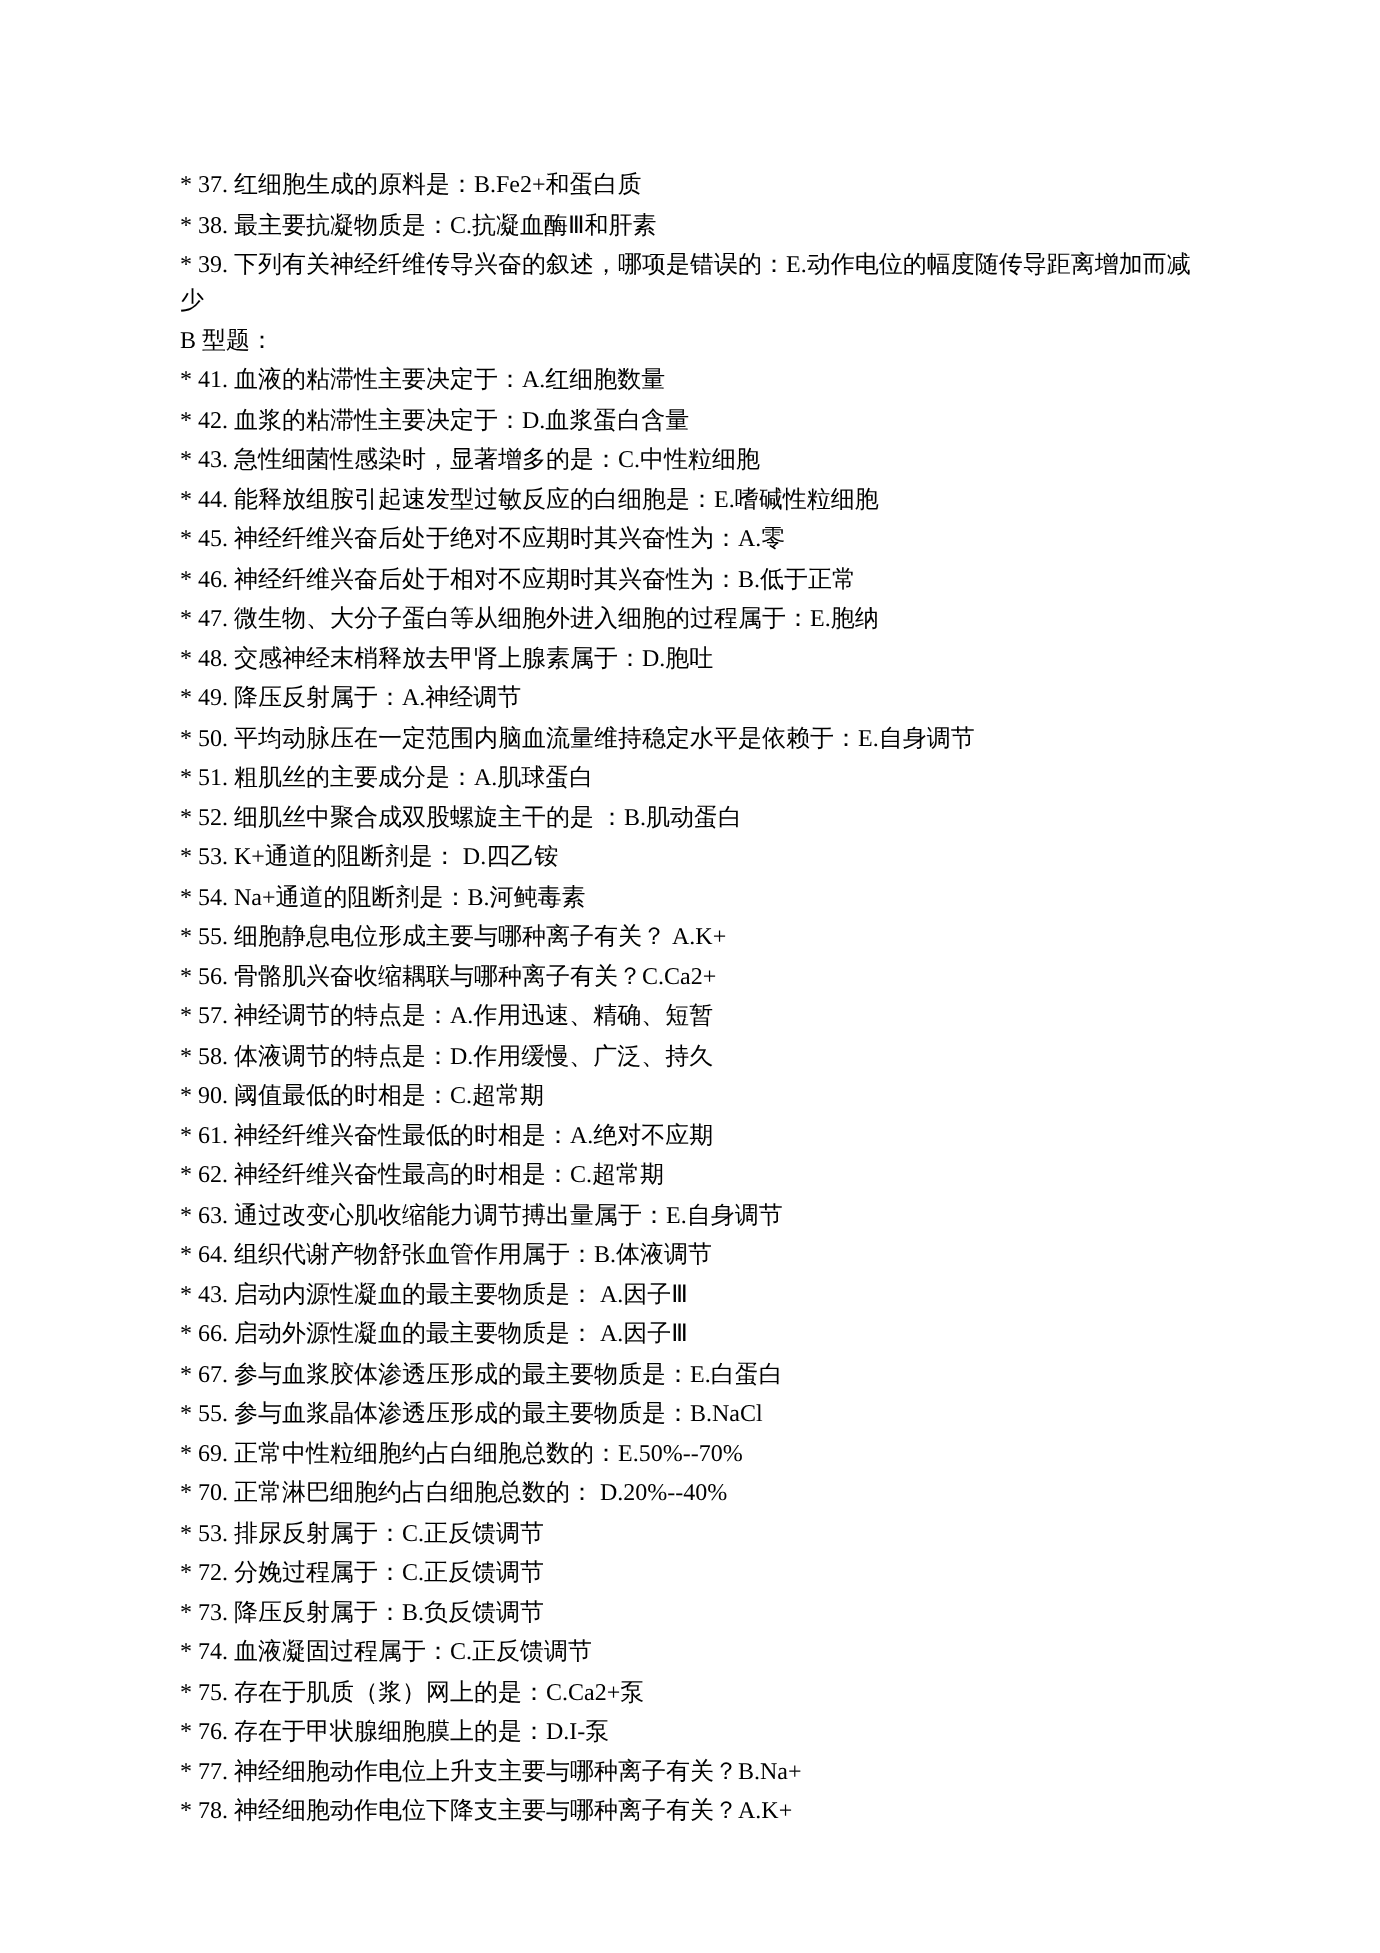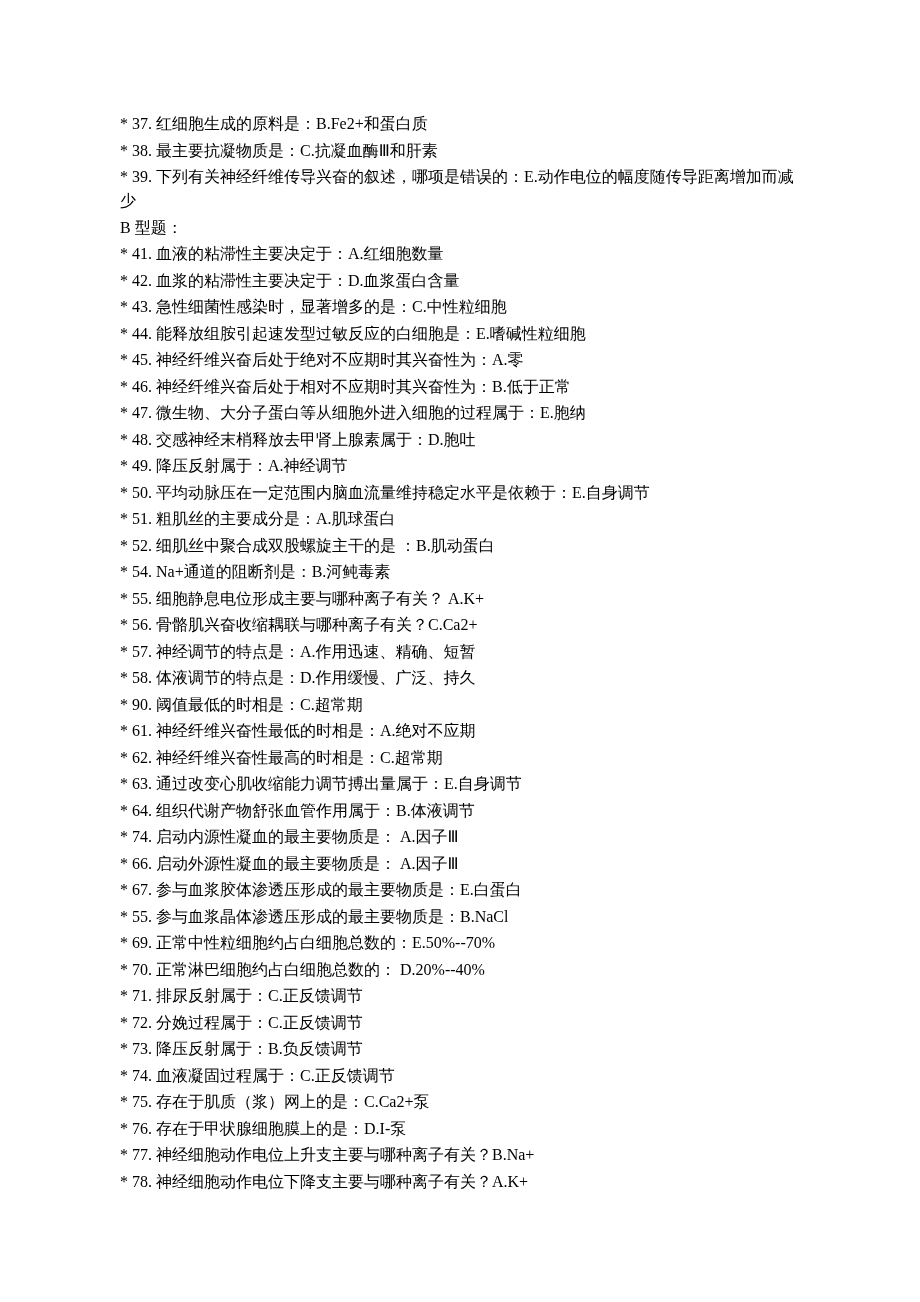--- a/index.html
+++ b/index.html
@@ -34,37 +34,38 @@
       <div class="line">* 43. 急性细菌性感染时，显著增多的是：C.中性粒细胞</div>
       <div class="line">* 44. 能释放组胺引起速发型过敏反应的白细胞是：E.嗜碱性粒细胞</div>
       <div class="line">* 45. 神经纤维兴奋后处于绝对不应期时其兴奋性为：A.零</div>
       <div class="line">* 46. 神经纤维兴奋后处于相对不应期时其兴奋性为：B.低于正常</div>
       <div class="line">* 47. 微生物、大分子蛋白等从细胞外进入细胞的过程属于：E.胞纳</div>
       <div class="line">* 48. 交感神经末梢释放去甲肾上腺素属于：D.胞吐</div>
       <div class="line">* 49. 降压反射属于：A.神经调节</div>
       <div class="line">* 50. 平均动脉压在一定范围内脑血流量维持稳定水平是依赖于：E.自身调节</div>
       <div class="line">* 51. 粗肌丝的主要成分是：A.肌球蛋白</div>
       <div class="line">* 52. 细肌丝中聚合成双股螺旋主干的是 ：B.肌动蛋白</div>
+      <div class="line">* 53. K+通道的阻断剂是：  D.四乙铵</div>
       <div class="line">* 54. Na+通道的阻断剂是：B.河鲀毒素</div>
       <div class="line">* 55. 细胞静息电位形成主要与哪种离子有关？  A.K+</div>
       <div class="line">* 56. 骨骼肌兴奋收缩耦联与哪种离子有关？C.Ca2+</div>
       <div class="line">* 57. 神经调节的特点是：A.作用迅速、精确、短暂</div>
       <div class="line">* 58. 体液调节的特点是：D.作用缓慢、广泛、持久</div>
       <div class="line">* 90. 阈值最低的时相是：C.超常期</div>
       <div class="line">* 61. 神经纤维兴奋性最低的时相是：A.绝对不应期</div>
       <div class="line">* 62. 神经纤维兴奋性最高的时相是：C.超常期</div>
       <div class="line">* 63. 通过改变心肌收缩能力调节搏出量属于：E.自身调节</div>
       <div class="line">* 64. 组织代谢产物舒张血管作用属于：B.体液调节</div>
-      <div class="line">* 74. 启动内源性凝血的最主要物质是：  A.因子Ⅲ</div>
+      <div class="line">* 43. 启动内源性凝血的最主要物质是：  A.因子Ⅲ</div>
       <div class="line">* 66. 启动外源性凝血的最主要物质是：  A.因子Ⅲ</div>
       <div class="line">* 67. 参与血浆胶体渗透压形成的最主要物质是：E.白蛋白</div>
       <div class="line">* 55. 参与血浆晶体渗透压形成的最主要物质是：B.NaCl</div>
       <div class="line">* 69. 正常中性粒细胞约占白细胞总数的：E.50%--70%</div>
       <div class="line">* 70. 正常淋巴细胞约占白细胞总数的：  D.20%--40%</div>
-      <div class="line">* 71. 排尿反射属于：C.正反馈调节</div>
+      <div class="line">* 53. 排尿反射属于：C.正反馈调节</div>
       <div class="line">* 72. 分娩过程属于：C.正反馈调节</div>
       <div class="line">* 73. 降压反射属于：B.负反馈调节</div>
       <div class="line">* 74. 血液凝固过程属于：C.正反馈调节</div>
       <div class="line">* 75. 存在于肌质（浆）网上的是：C.Ca2+泵</div>
       <div class="line">* 76. 存在于甲状腺细胞膜上的是：D.I-泵</div>
       <div class="line">* 77. 神经细胞动作电位上升支主要与哪种离子有关？B.Na+</div>
       <div class="line">* 78. 神经细胞动作电位下降支主要与哪种离子有关？A.K+</div>
     </div>
 </div>
 

